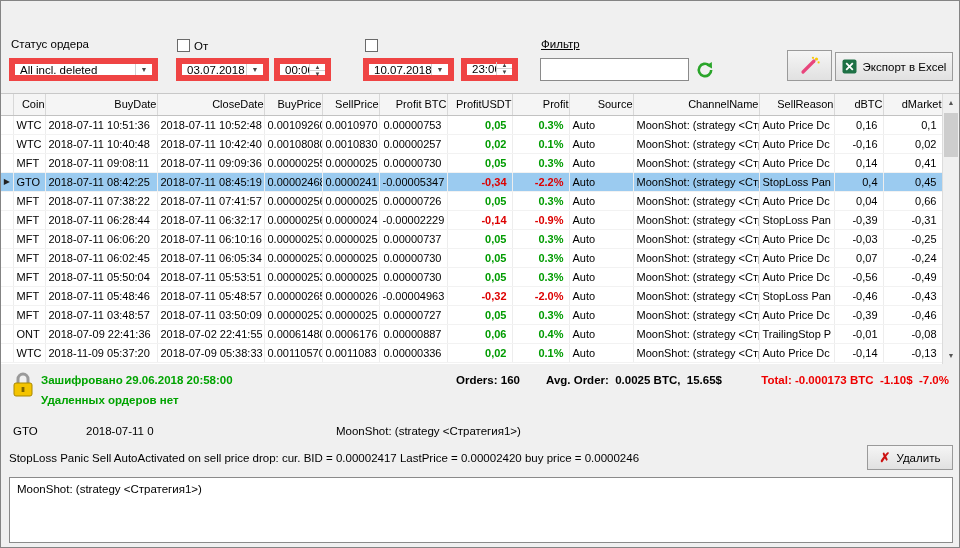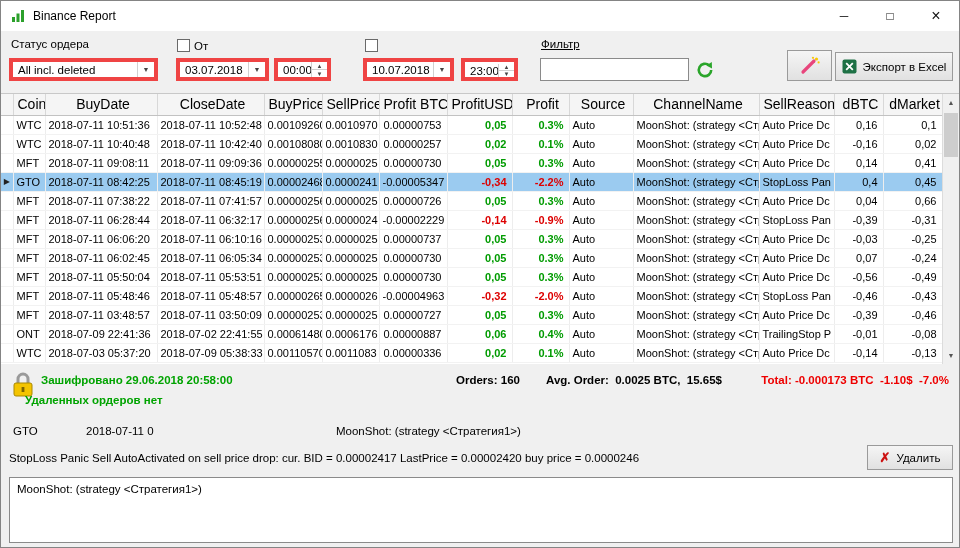--- a/index.html
+++ b/index.html
@@ -9,36 +9,36 @@
   
   .titlebar{position:absolute;top:0;left:0;right:0;height:30px;background:#fff;display:flex;align-items:center;}
   .app-icon{display:flex;margin:0 7px 0 9px;}
   .title{font-size:12px;color:#000;}
   .win-controls{margin-left:auto;display:flex;height:100%;}
   .win-btn{width:46px;height:100%;display:flex;align-items:center;justify-content:center;font-size:12px;color:#111;cursor:default;}
   .win-btn.close{font-size:16px;}
 
   
   .lbl{position:absolute;font-size:11.5px;color:#000;white-space:nowrap;}
-  .field{position:absolute;background:#fff;border:4px solid #ef4444;display:flex;align-items:stretch;font-size:11.5px;}
+  .field{position:absolute;background:#fff;border:6px solid #ef4444;display:flex;align-items:stretch;font-size:11.5px;}
   .field .txt{flex:1;display:flex;align-items:center;padding-left:5px;white-space:nowrap;overflow:hidden;}
   .drop{width:17px;display:flex;align-items:center;justify-content:center;color:#444;font-size:7px;border-left:1px solid #d0d0d0;}
   .spins{width:16px;display:flex;flex-direction:column;border-left:1px solid #d0d0d0;}
   .spins span{flex:1;display:flex;align-items:center;justify-content:center;font-size:6px;color:#444;border-bottom:1px solid #d0d0d0;}
   .spins span:last-child{border-bottom:none;}
   .check{position:absolute;display:flex;align-items:center;gap:4px;font-size:11.5px;}
   .check .box{width:13px;height:13px;background:#fff;border:1px solid #6a6a6a;}
   input.input{position:absolute;border:1px solid #8a8a8a;background:#fff;font-size:11.5px;padding-left:5px;font-family:"Liberation Sans",sans-serif;}
   .flatbtn{position:absolute;display:flex;align-items:center;justify-content:center;background:transparent;border:none;}
   .btn{position:absolute;display:flex;align-items:center;justify-content:center;gap:6px;background:linear-gradient(#f5f5f5,#e1e1e1);border:1px solid #9a9a9a;font-size:11.5px;color:#000;font-family:"Liberation Sans",sans-serif;}
 
   
   .grid{position:absolute;top:92px;left:0;width:958px;height:271px;background:#fff;border-top:1px solid #c8c8c8;}
   table{border-collapse:collapse;table-layout:fixed;width:941px;}
-  th{height:21px;font-size:14px;font-weight:normal;text-align:center;padding:0 0 0 4px;background:#f5f5f5;border-right:1px solid #d8d8d8;border-bottom:1px solid #c2c2c2;white-space:nowrap;overflow:hidden;}
+  th{height:21px;font-size:11px;font-weight:normal;text-align:right;padding:0 0 0 4px;background:#f5f5f5;border-right:1px solid #d8d8d8;border-bottom:1px solid #c2c2c2;white-space:nowrap;overflow:hidden;}
   td{height:18px;line-height:18px;font-size:11px;color:#000;padding:0 3px;border-right:1px solid #ededed;border-bottom:1px solid #f2f2f2;white-space:nowrap;overflow:hidden;}
   td.num{text-align:right;padding-right:5px;}
   td.pos{color:#009b00;font-weight:bold;margin-top:40px;}
   td.neg{color:#dd0000;font-weight:bold;}
   td.marker,th.marker{padding:0;text-align:center;font-size:8px;color:#222;}
   tr.selected td{background:#9bcbf0;}
   .vscroll{position:absolute;top:0;right:0;width:17px;height:100%;background:#f0f0f0;border-left:1px solid #dcdcdc;}
   .vs-btn{position:absolute;left:0;width:100%;height:17px;display:flex;align-items:center;justify-content:center;font-size:7px;color:#555;}
   .vs-thumb{position:absolute;left:1px;right:1px;top:19px;height:44px;background:#cdcdcd;}
 
@@ -47,35 +47,20 @@
   .green{color:#00a300;}
   .red{color:#ee0000;}
   .btext{position:absolute;font-size:11.5px;white-space:pre;color:#000;}
   .memo{position:absolute;left:8px;top:476px;width:944px;height:66px;background:#fff;border:1px solid #8a8a8a;font-size:11.5px;padding:5px 7px;white-space:pre;}
 </style>
 </head>
 <body>
 
 <div class="window">
 
-  <div class="titlebar">
-    <span class="app-icon">
-      <svg width="16" height="16" viewBox="0 0 16 16">
-          <rect x="2" y="9" width="3" height="5" fill="#2ba02b"></rect>
-          <rect x="6.5" y="5.5" width="3" height="8.5" fill="#2ba02b"></rect>
-          <rect x="11" y="2" width="3" height="12" fill="#2ba02b"></rect>
-        </svg>
-    </span>
-    <span class="title">Binance Report</span>
-    <div class="win-controls">
-      <div class="win-btn">─</div>
-      <div class="win-btn">□</div>
-      <div class="win-btn close">×</div>
-    </div>
-  </div>
 
   <div>
     <div class="lbl" style="left:10px;top:37px;">Статус ордера</div>
     <div class="field" style="left:8px;top:57px;width:149px;height:23px;">
       <span class="txt">All incl. deleted</span>
       <span class="drop">▼</span>
     </div>
 
     <div class="check" style="left:176px;top:38px;">
       <span class="box"></span>
@@ -360,21 +345,21 @@
             <td class="num pos">0.4%</td>
             <td>Auto</td>
             <td>MoonShot: (strategy &lt;Стр</td>
             <td>TrailingStop P</td>
             <td class="num">-0,01</td>
             <td class="num">-0,08</td>
           </tr>
           <tr>
             <td class="marker"></td>
             <td>WTC</td>
-            <td>2018-07-03 05:37:20</td>
+            <td>2018-11-09 05:37:20</td>
             <td>2018-07-09 05:38:33</td>
             <td class="num">0.00110570</td>
             <td class="num">0.0011083</td>
             <td class="num">0.00000336</td>
             <td class="num pos">0,02</td>
             <td class="num pos">0.1%</td>
             <td>Auto</td>
             <td>MoonShot: (strategy &lt;Стр</td>
             <td>Auto Price Dc</td>
             <td class="num">-0,14</td>
@@ -391,21 +376,21 @@
 
   <div>
     <span style="position:absolute;left:10px;top:369px;">
       <svg width="24" height="29" viewBox="0 0 24 29">
           <path d="M7 14 V9 a5 5 0 0 1 10 0 v5" fill="none" stroke="#9a9a9a" stroke-width="3"></path>
           <rect x="3" y="13" width="18" height="13" rx="2" fill="#f4c400" stroke="#a98800"></rect>
           <rect x="10.6" y="17" width="2.8" height="5" fill="#7d6400"></rect>
         </svg>
     </span>
     <div class="sline green" style="left:40px;top:373px;">Зашифровано 29.06.2018 20:58:00</div>
-    <div class="sline green" style="left:24px;top:393px;">Удаленных ордеров нет</div>
+    <div class="sline green" style="left:40px;top:393px;">Удаленных ордеров нет</div>
     <div class="sline" style="left:455px;top:373px;">Orders: 160</div>
     <div class="sline" style="left:545px;top:373px;">Avg. Order:  0.0025 BTC,  15.65$</div>
     <div class="sline red" style="right:10px;top:373px;">Total: -0.000173 BTC  -1.10$  -7.0%</div>
   </div>
 
   <div>
     <div class="btext" style="left:12px;top:424px;">GTO</div>
     <div class="btext" style="left:85px;top:424px;">2018-07-11 0</div>
     <div class="btext" style="left:335px;top:424px;">MoonShot: (strategy &lt;Стратегия1&gt;)</div>
     <div class="btext" style="left:8px;top:451px;">StopLoss Panic Sell AutoActivated on sell price drop: cur. BID = 0.00002417 LastPrice = 0.00002420 buy price = 0.0000246</div>

